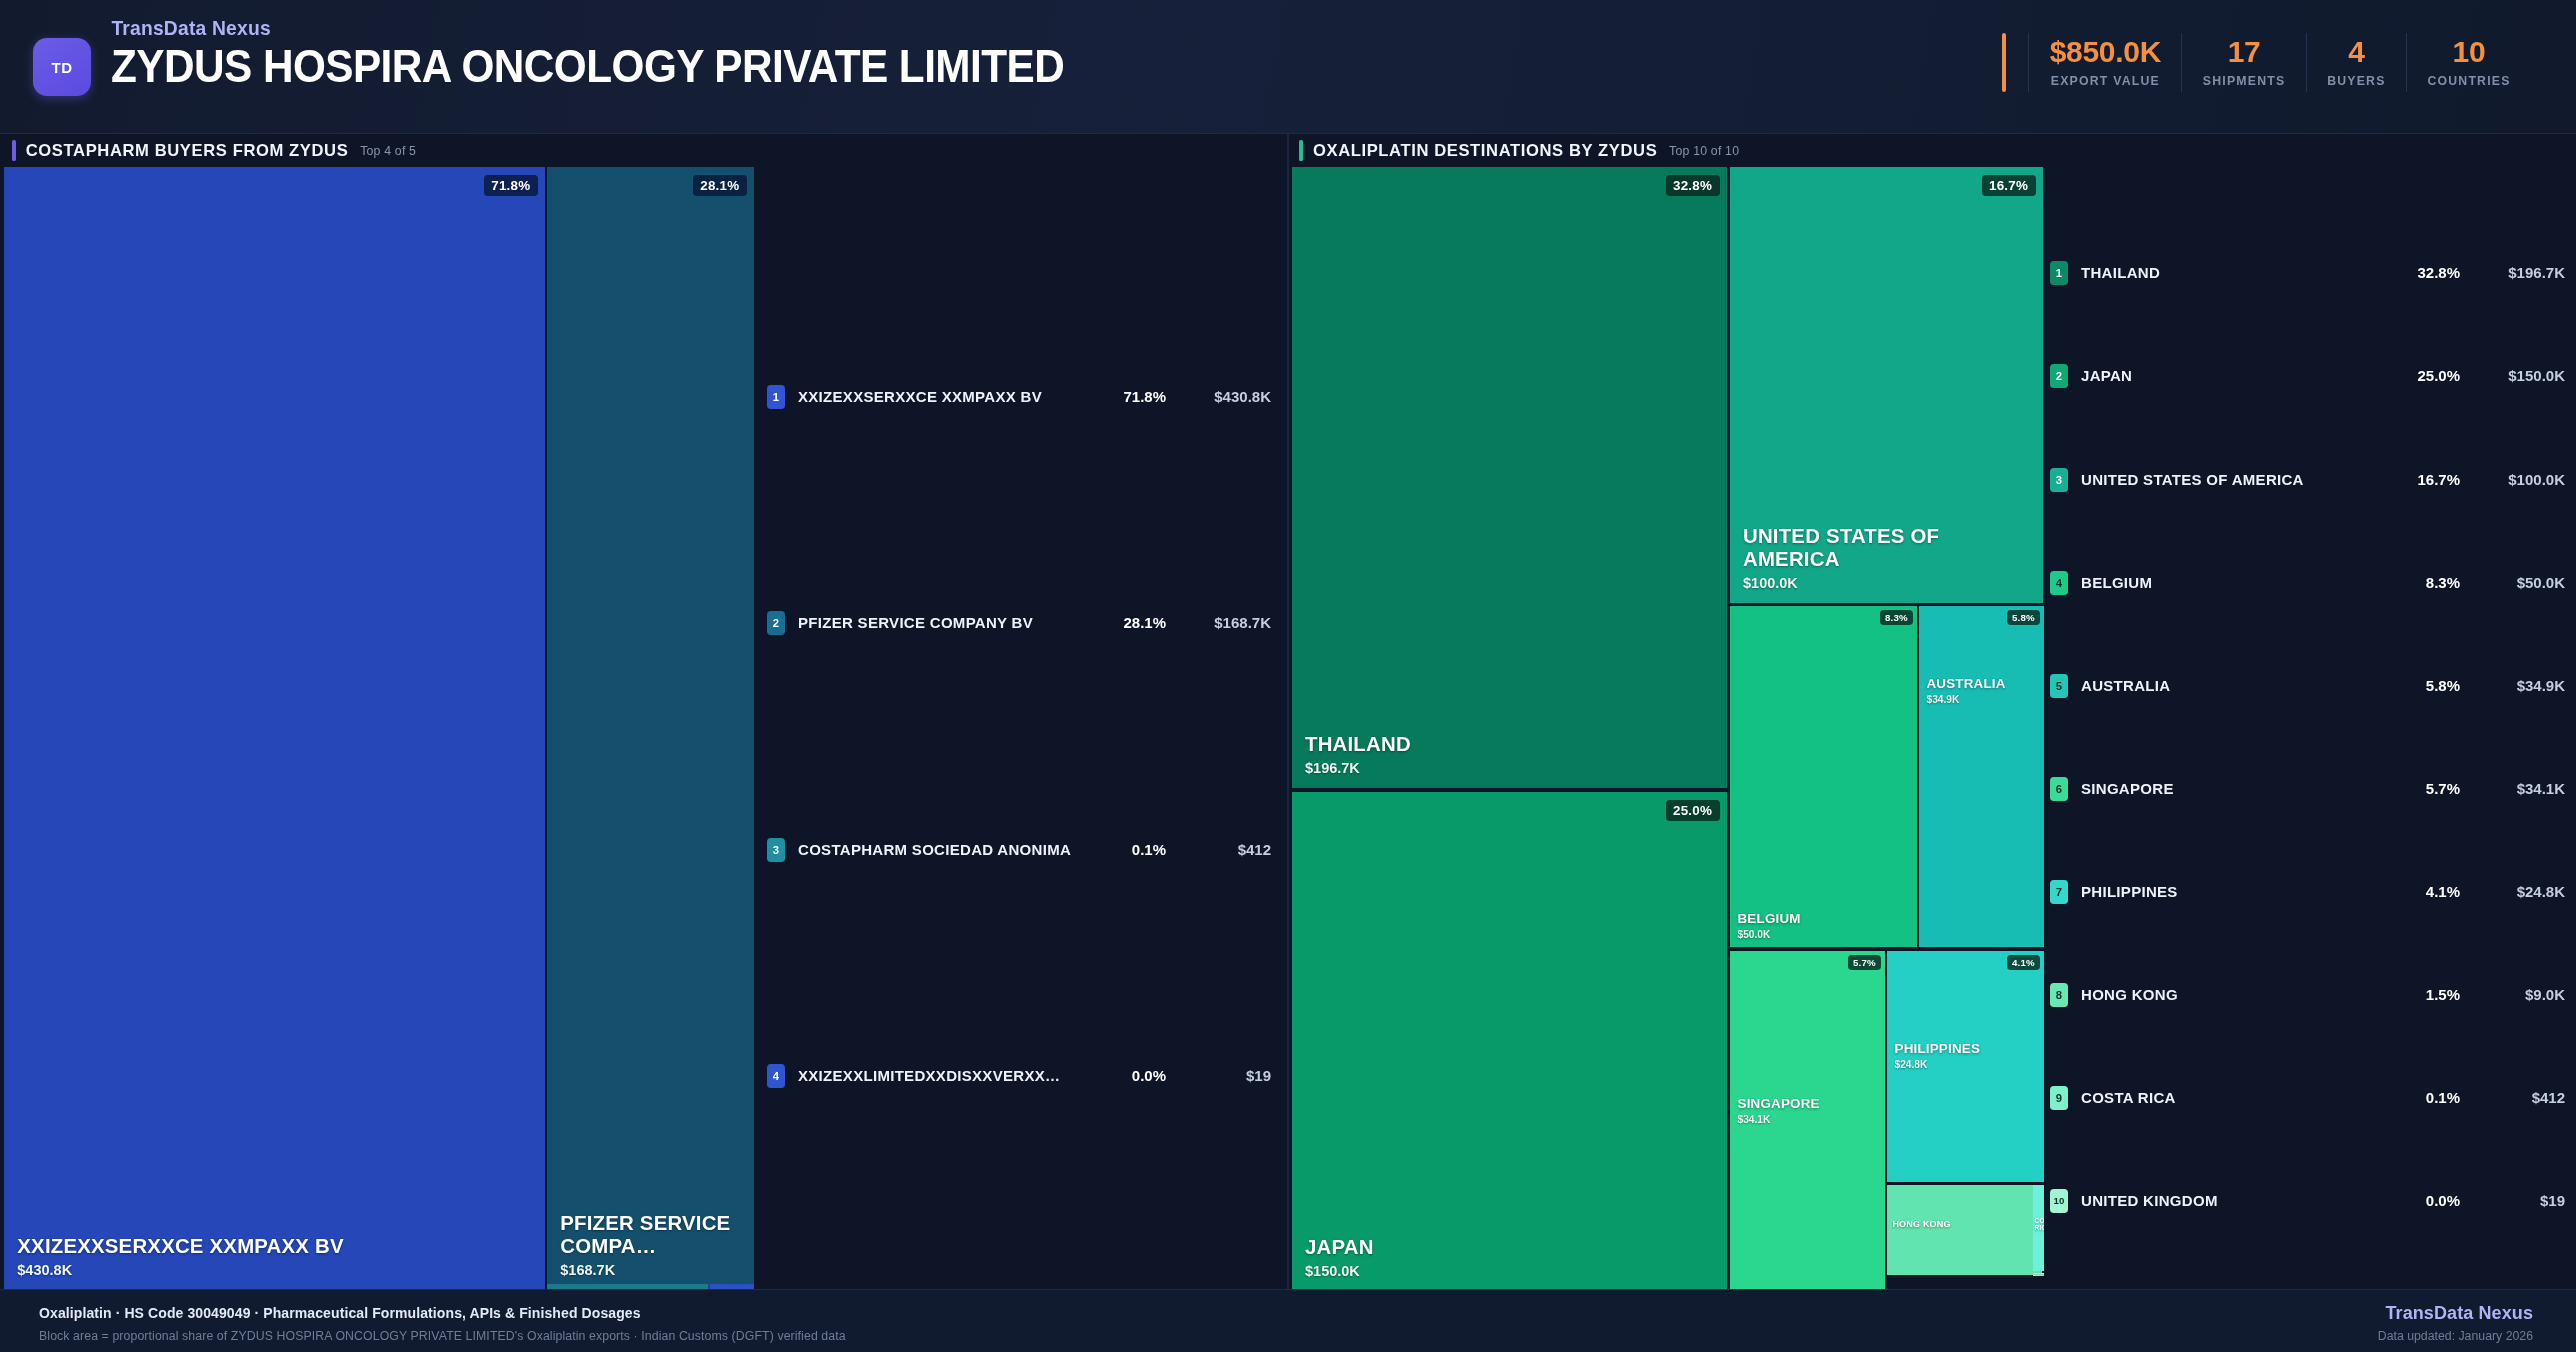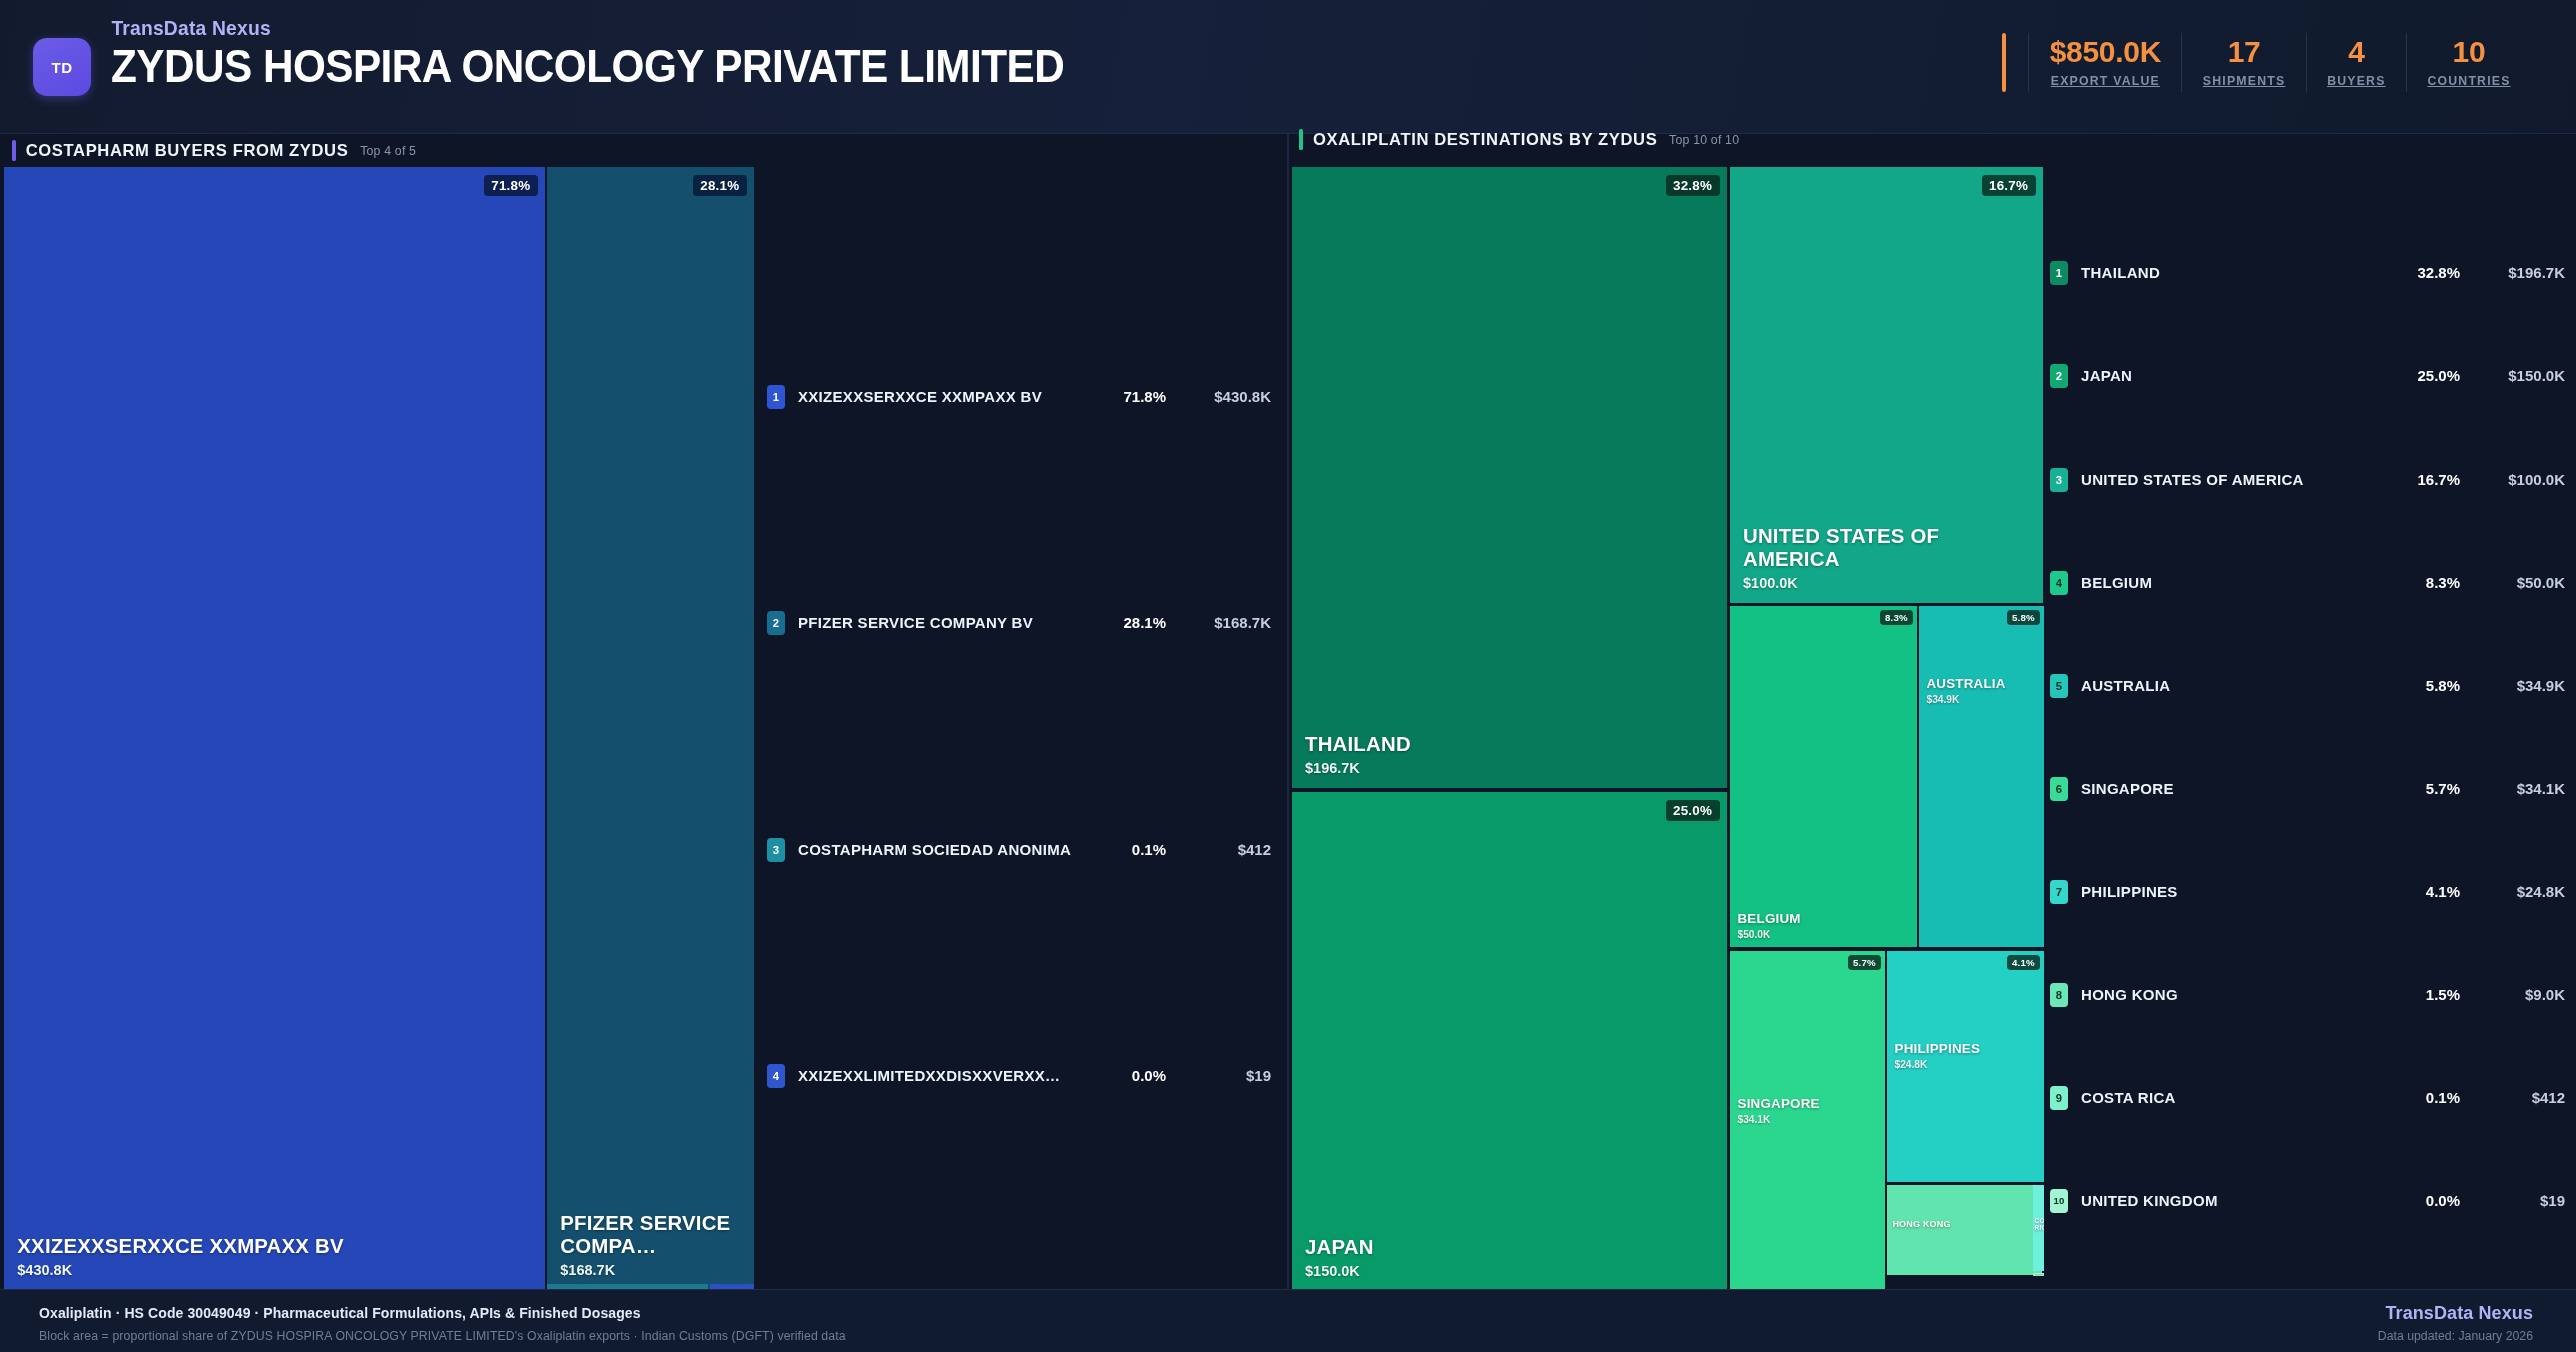--- a/index.html
+++ b/index.html
@@ -45,21 +45,21 @@
     position:absolute; right:45px; top:33px;
     display:flex; align-items:stretch; height:59px;text-align:center;
   }
   .stats-accent { width:3.8px; background:#f59040; border-radius:2.1px; margin-right:22.5px; }
   .stat {
     display:flex; flex-direction:column; align-items:center; justify-content:center;
     padding:0 20.4px; border-left:1.1px solid #26334c;
   }
   .stat:first-of-type { border-left:none; padding-left:14px; }
   .stat-val { font-size:30px; font-weight:700; color:#f59040; line-height:1; letter-spacing:-0.3px; }
-  .stat-lbl { font-size:12.3px; color:#8190a8; letter-spacing:1.2px; margin-top:7.5px; font-weight:600;text-decoration:underline; }
+  .stat-lbl { font-size:12.3px; color:#8190a8; letter-spacing:1.2px; margin-top:7.5px; font-weight:600; }
 
   
   .panel-hdr {
     position:absolute; height:31px; display:flex; align-items:center;
   }
   .hdr-bar { width:4.3px; height:21.5px; border-radius:1.6px; margin-right:9.7px; }
   .panel-title { font-size:16.6px; font-weight:700; letter-spacing:0.6px; color:#f0f4fb; }
   .panel-sub { font-size:12.3px; color:#8795ad; margin-left:11.8px; letter-spacing:0.2px; }
 
   
@@ -159,21 +159,21 @@
     </div>
   </div>
 </div>
 
 <div class="panel-hdr" style="left:11.8px; top:135px; width:1267px;">
   <div class="hdr-bar" style="background:#6c5ce7;"></div>
   <div class="panel-title">COSTAPHARM BUYERS FROM ZYDUS</div>
   <div class="panel-sub">Top 4 of 5</div>
 </div>
 
-<div class="panel-hdr" style="left:1299px; top:124px; width:1267px;">
+<div class="panel-hdr" style="left:1299px; top:135px; width:1267px;">
   <div class="hdr-bar" style="background:#22c08a;"></div>
   <div class="panel-title">OXALIPLATIN DESTINATIONS BY ZYDUS</div>
   <div class="panel-sub">Top 10 of 10</div>
 </div>
 
 <div class="divider-v" style="left:1287px;"></div>
 
 <div class="tmap" style="left:4.3px; top:167px; width:750px; height:1123px;">
 
   <div class="blk" style="left:0; top:0; width:541px; height:1123px; background:#2547b8;">

